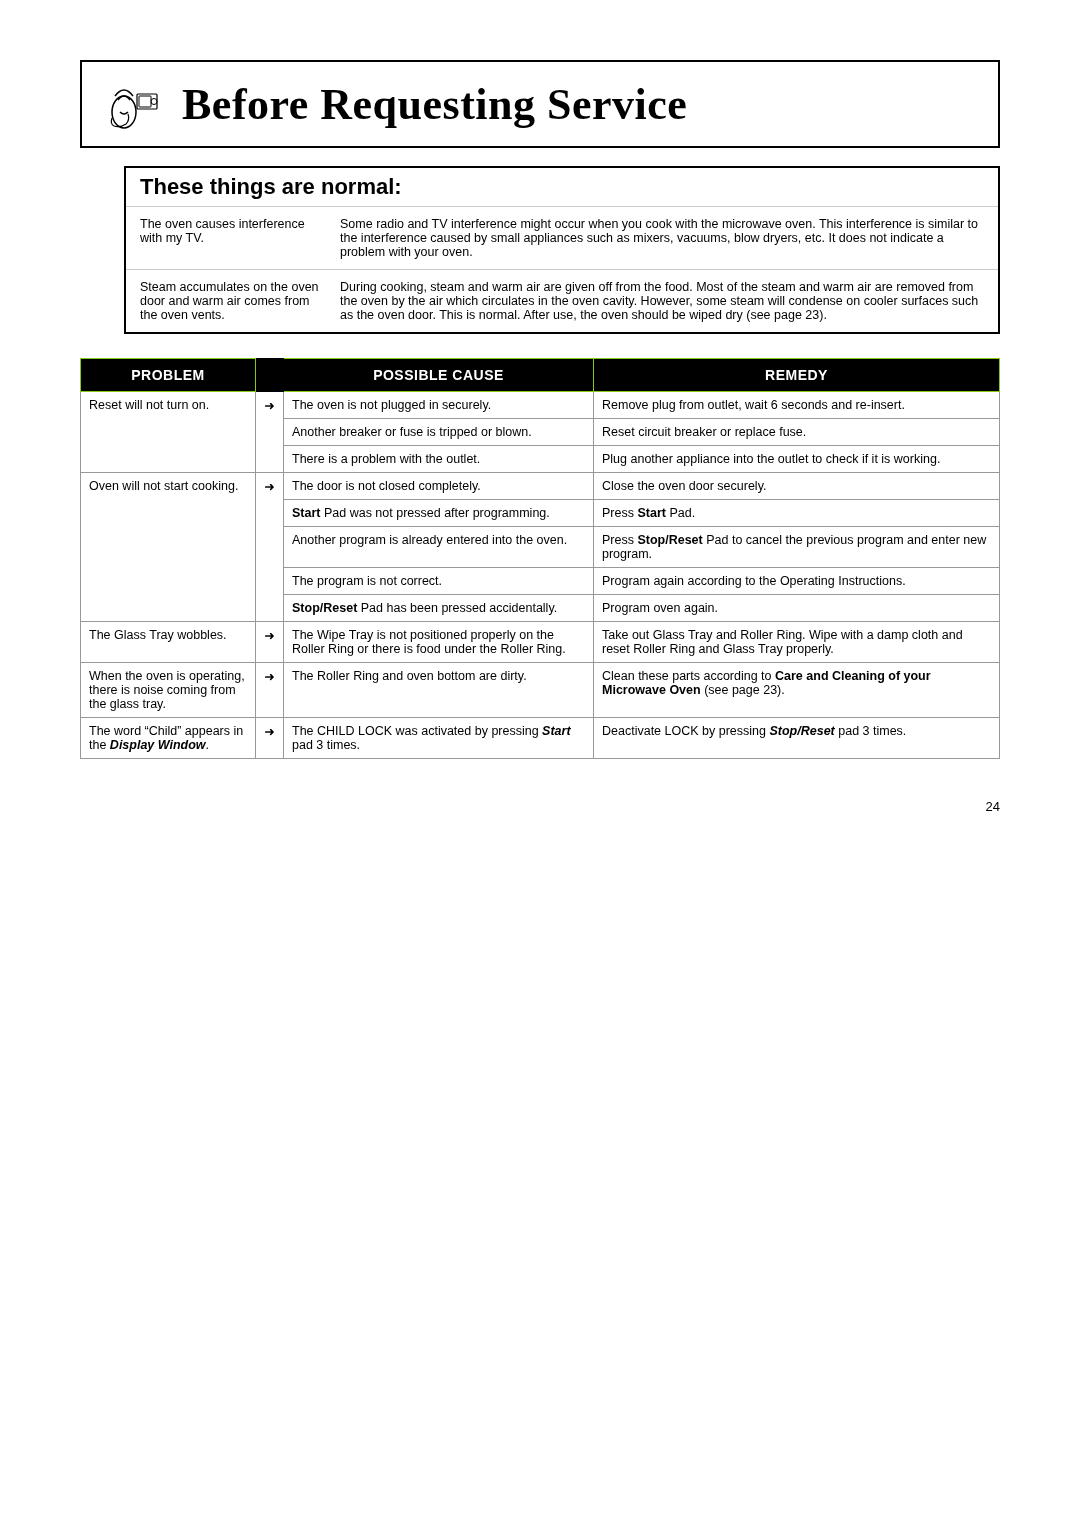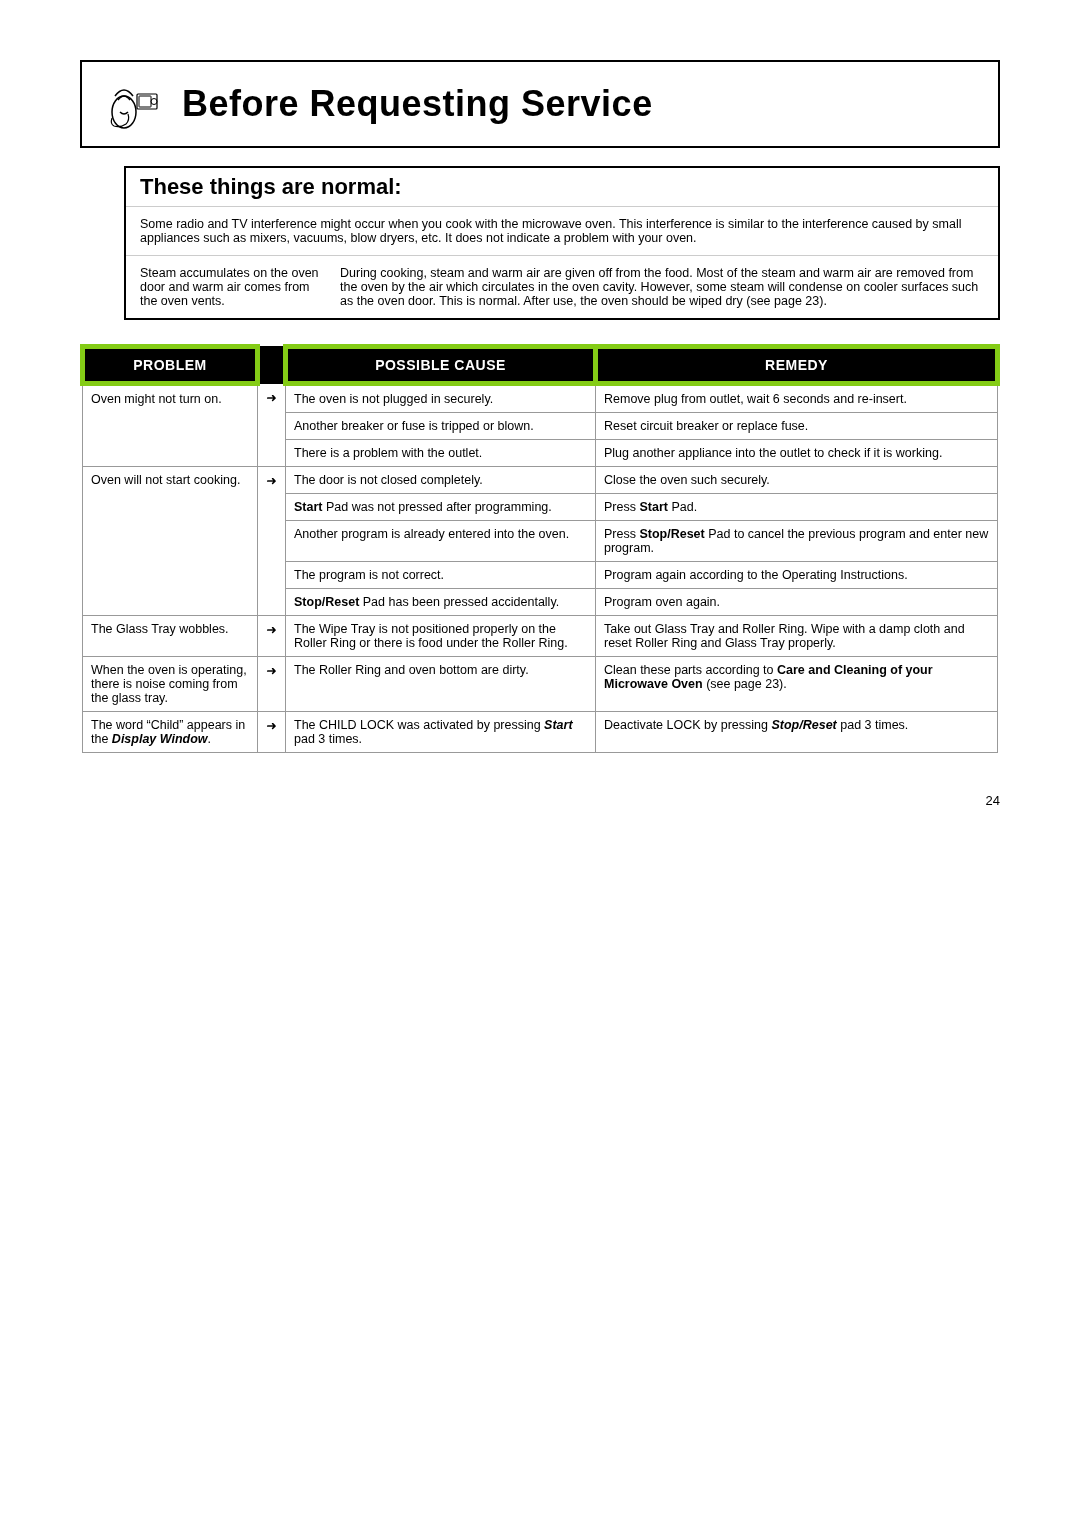--- a/index.html
+++ b/index.html
@@ -21,23 +21,24 @@
       padding: 12px 20px;
       margin-bottom: 18px;
     }
     .title-icon {
       width: 60px;
       height: 60px;
       margin-right: 20px;
       flex-shrink: 0;
     }
     .title-text {
-      font-size: 36px;
+      font-size: 44px;
       font-weight: bold;
       letter-spacing: 0.5px;
+      font-family: Liberation Serif, serif;
     }
 
     
     .normal-section {
       border: 2px solid #000;
       margin-bottom: 24px;
       margin-left: 44px;
     }
     .normal-header {
       font-size: 22px;
@@ -70,21 +71,21 @@
     }
     .problem-table th {
       background: #000;
       color: #fff;
       font-size: 14px;
       font-weight: bold;
       text-align: center;
       padding: 8px 10px;
       text-transform: uppercase;
       letter-spacing: 0.5px;
-      border: 5px solid #84cc16;
+      border: 1px solid #84cc16;
     }
     .problem-table td {
       font-size: 12.5px;
       padding: 6px 8px;
       border: 1px solid #999;
       vertical-align: top;
     }
     .problem-col { width: 175px; }
     .cause-col { width: 310px; }
     .remedy-col { width: auto; }
@@ -130,59 +131,60 @@
         <path d="M10 44 Q8 50 12 52 Q18 54 24 50 Q28 46 26 40" stroke-width="1.2"></path>
       </g>
     </svg>
   </div>
   <div class="title-text">Before Requesting Service</div>
 </div>
 
 <div class="normal-section">
   <div class="normal-header">These things are normal:</div>
   <div class="normal-row">
+    <div class="normal-left">The oven causes interference with my TV.</div>
     <div class="normal-right">Some radio and TV interference might occur when you cook with the microwave oven. This interference is similar to the interference caused by small appliances such as mixers, vacuums, blow dryers, etc. It does not indicate a problem with your oven.</div>
   </div>
   <div class="normal-row">
     <div class="normal-left">Steam accumulates on the oven door and warm air comes from the oven vents.</div>
     <div class="normal-right">During cooking, steam and warm air are given off from the food. Most of the steam and warm air are removed from the oven by the air which circulates in the oven cavity. However, some steam will condense on cooler surfaces such as the oven door. This is normal. After use, the oven should be wiped dry (see page 23).</div>
   </div>
 </div>
 
 <table class="problem-table">
   <thead>
     <tr>
       <th class="problem-col">Problem</th>
       <th style="width:20px; background:#000; border:1px solid #000;"></th>
       <th class="cause-col">Possible Cause</th>
       <th class="remedy-col">Remedy</th>
     </tr>
   </thead>
   <tbody>
 
     <tr>
-      <td class="problem-label-cell" rowspan="3">Oven might not turn on.</td>
+      <td class="problem-label-cell" rowspan="3">Reset will not turn on.</td>
       <td class="arrow-cell" rowspan="3">➜</td>
       <td>The oven is not plugged in securely.</td>
       <td>Remove plug from outlet, wait 6 seconds and re-insert.</td>
     </tr>
     <tr>
       <td>Another breaker or fuse is tripped or blown.</td>
       <td>Reset circuit breaker or replace fuse.</td>
     </tr>
     <tr>
       <td>There is a problem with the outlet.</td>
       <td>Plug another appliance into the outlet to check if it is working.</td>
     </tr>
 
     <tr>
       <td class="problem-label-cell" rowspan="5">Oven will not start cooking.</td>
       <td class="arrow-cell" rowspan="5">➜</td>
       <td>The door is not closed completely.</td>
-      <td>Close the oven such securely.</td>
+      <td>Close the oven door securely.</td>
     </tr>
     <tr>
       <td><strong>Start</strong> Pad was not pressed after programming.</td>
       <td>Press <strong>Start</strong> Pad.</td>
     </tr>
     <tr>
       <td>Another program is already entered into the oven.</td>
       <td>Press <strong>Stop/Reset</strong> Pad to cancel the previous program and enter new program.</td>
     </tr>
     <tr>

